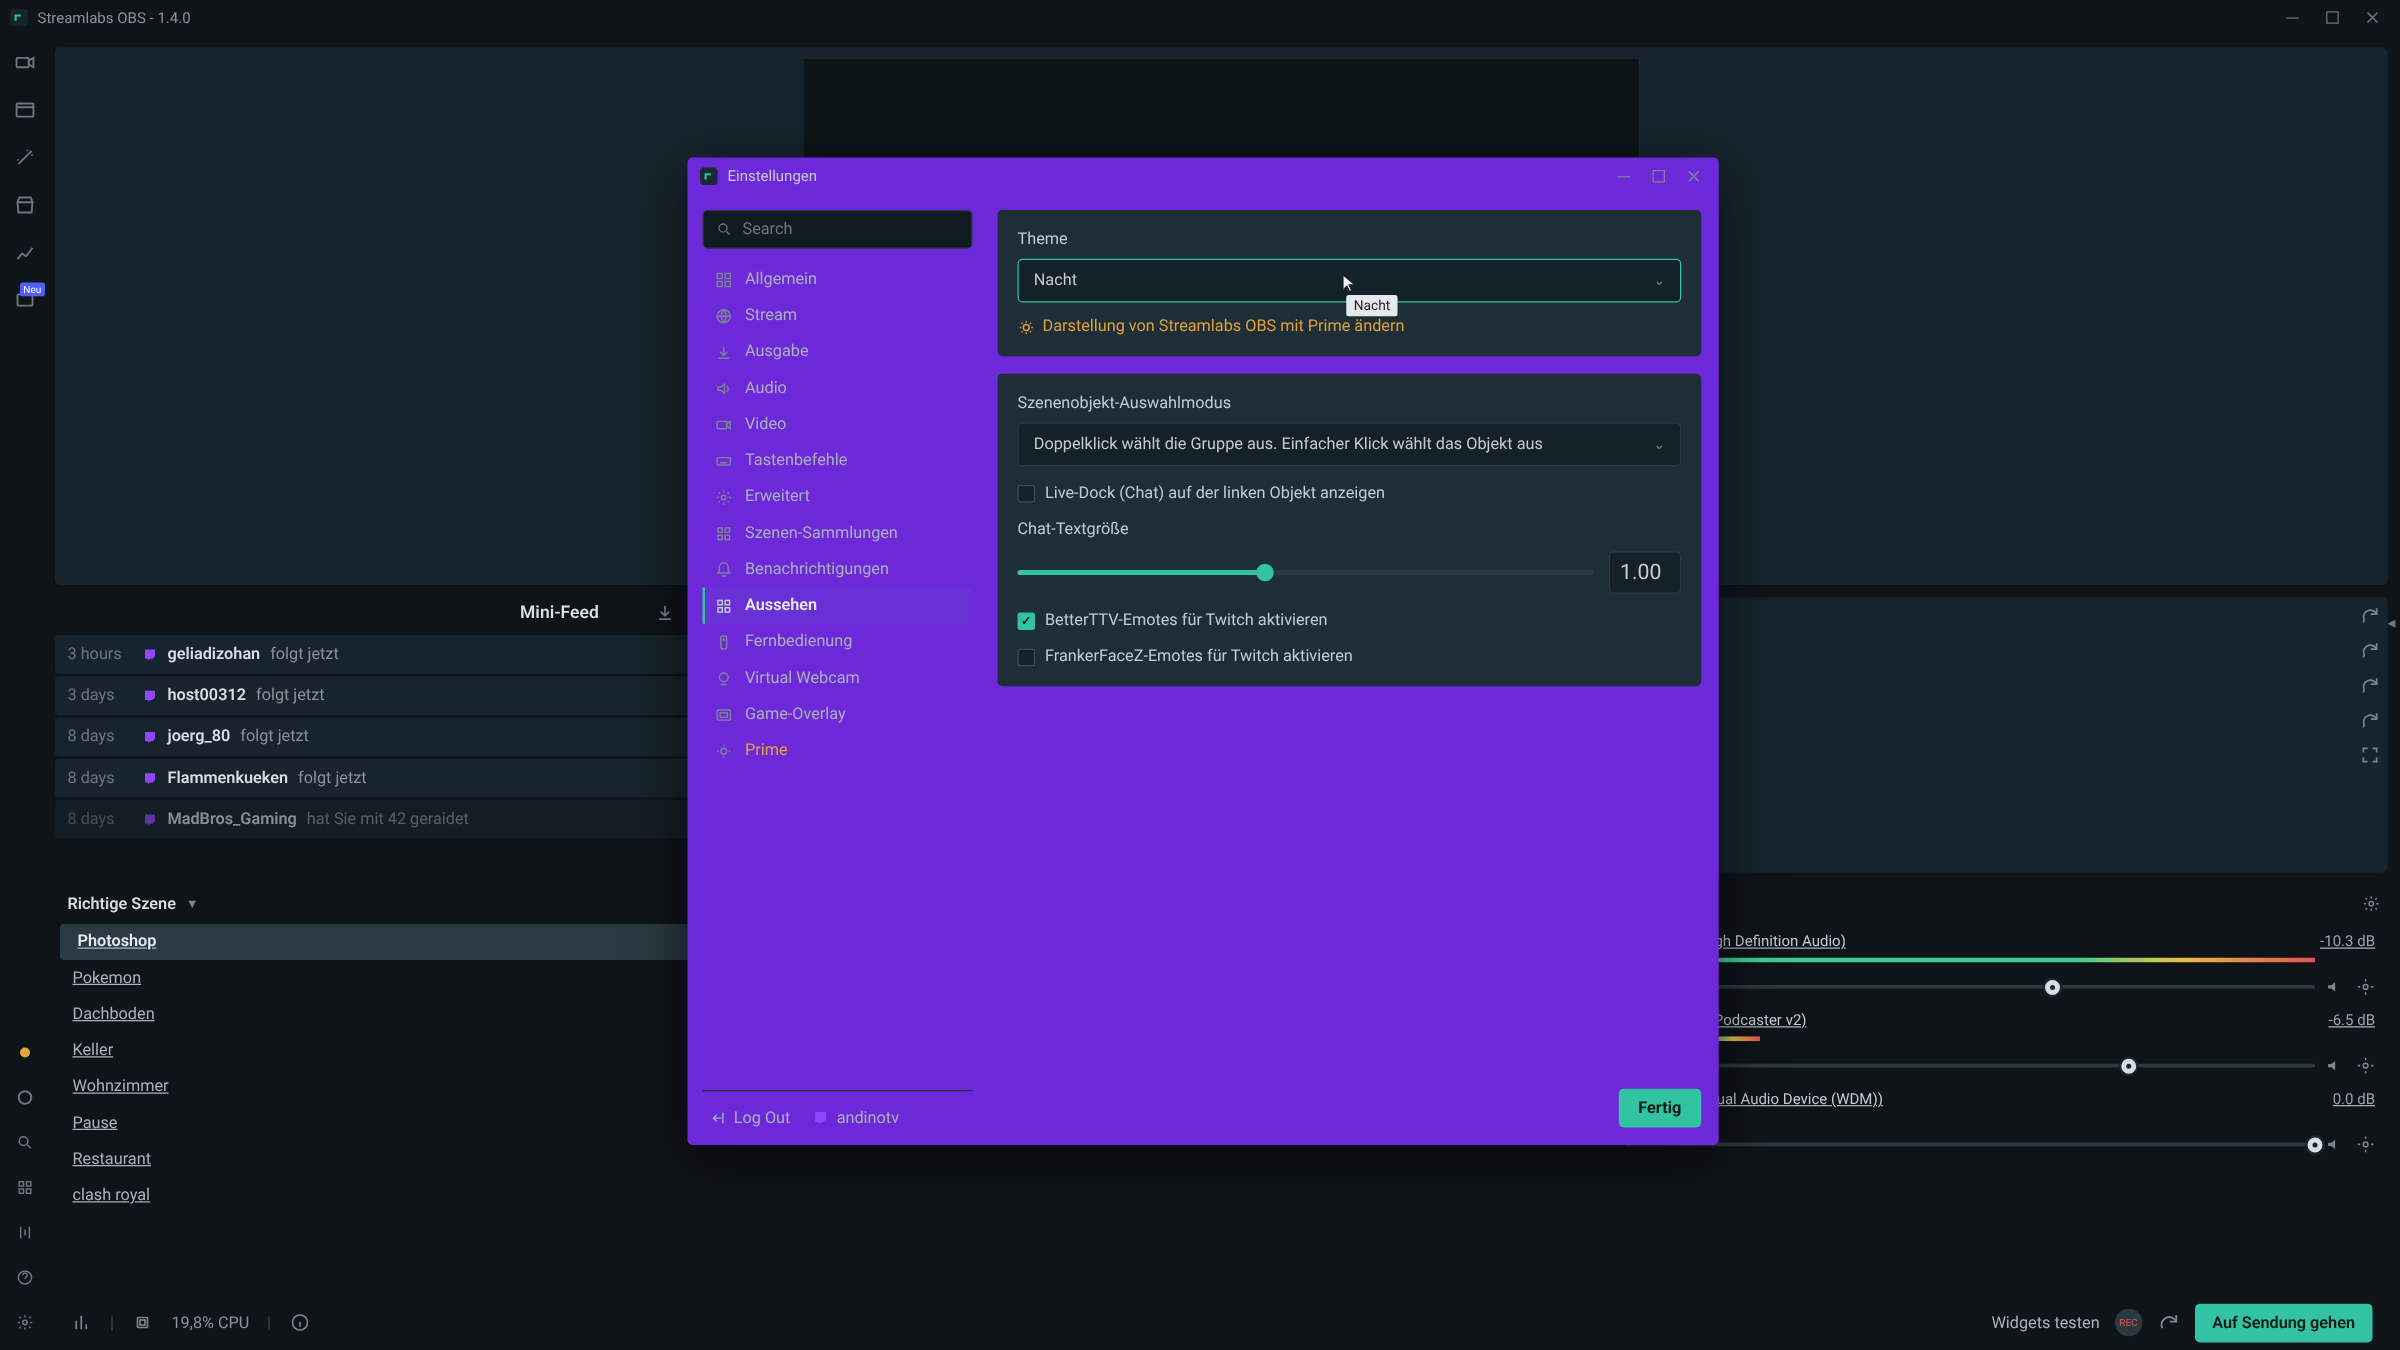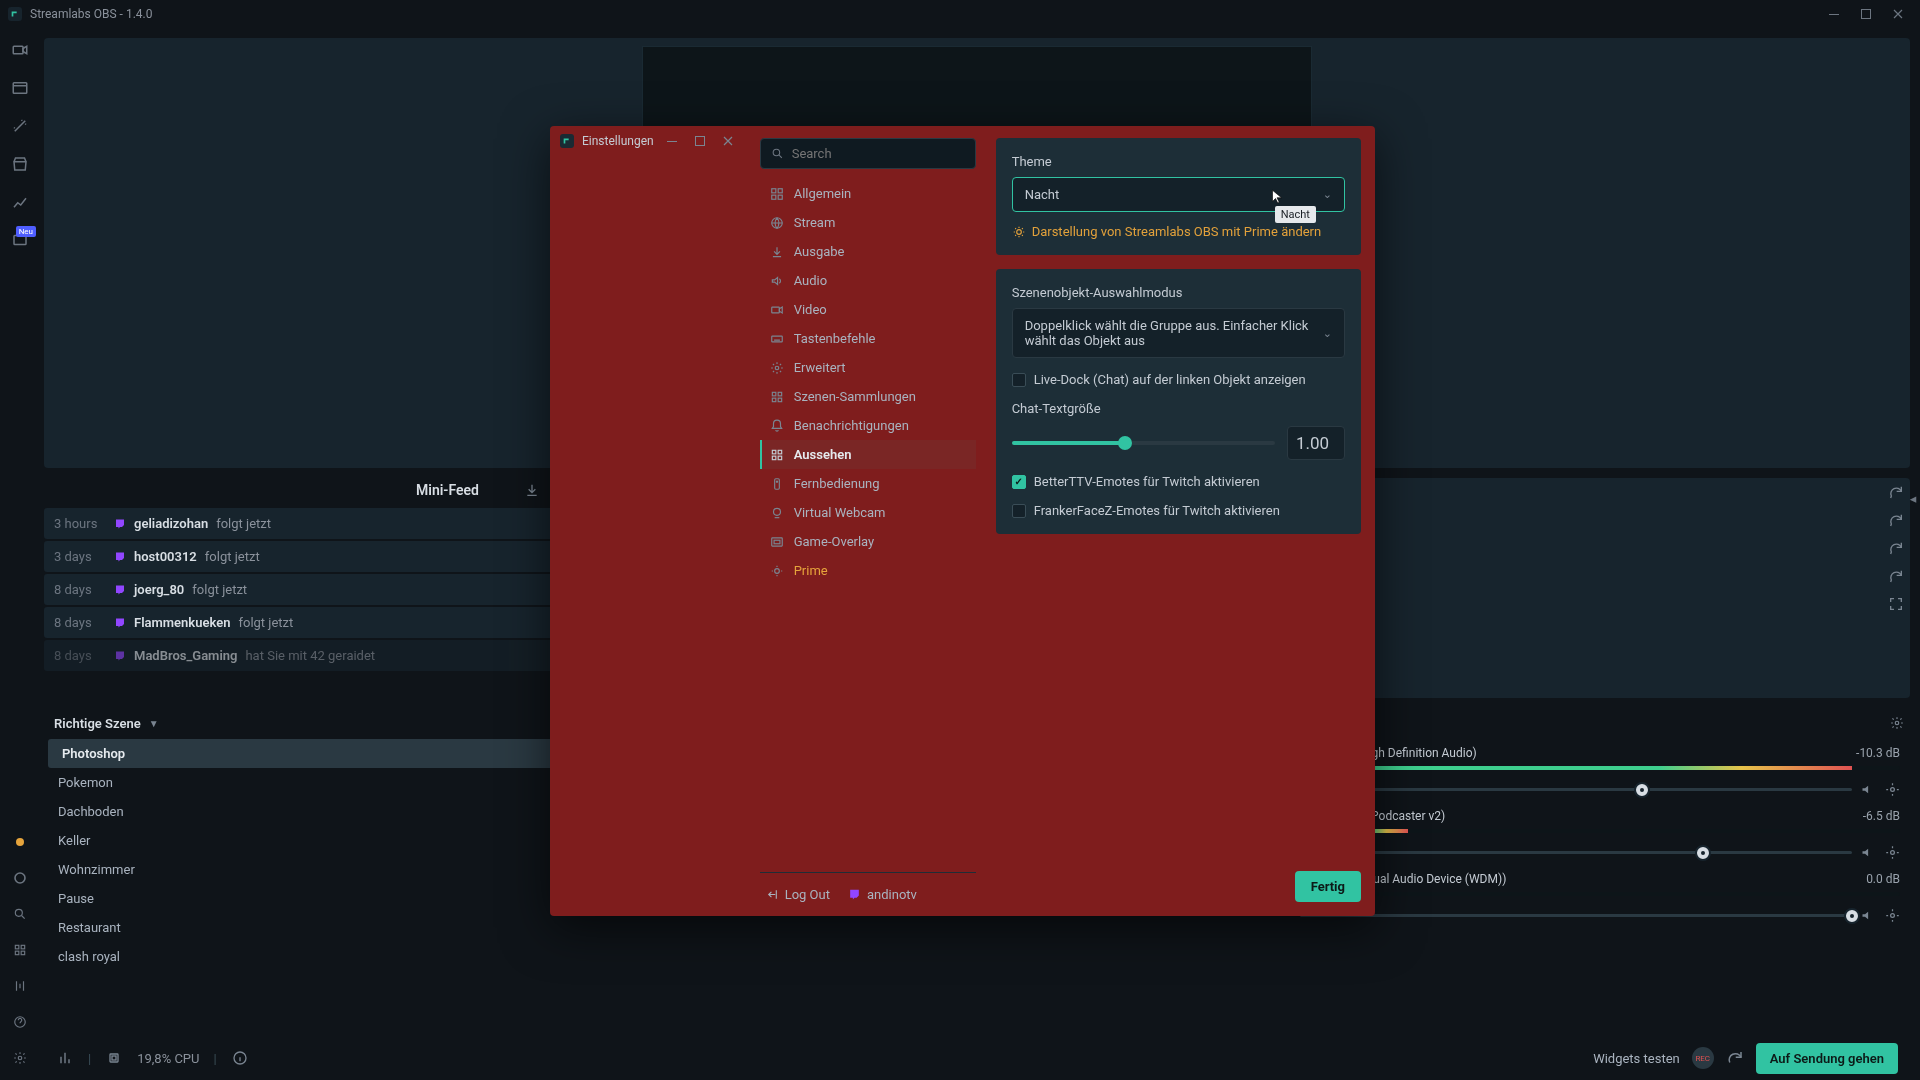--- a/index.html
+++ b/index.html
@@ -46,21 +46,21 @@
 
 
 .bottom-row { display: flex; gap: 10px; flex: 1; min-height: 0; }
 .col { background: transparent; display: flex; flex-direction: column; min-height: 0; }
 .col.scenes { flex: 0 0 608px; }
 .col.sources { flex: 0 0 618px; }
 .col.mixer { flex: 1; }
 .col-header { display: flex; align-items: center; gap: 8px; padding: 8px 10px; font-size: 13px; color: #d8dee4; font-weight: 600; }
 .col-header .chev { font-size: 10px; color: #7a8591; }
 .col-header .gear-right { margin-left: auto; color: #7a8591; cursor: pointer; }
-.list { flex: 1; overflow: hidden; }
+.list { flex: 1; overflow: hidden; text-decoration: underline; }
 .list-item { padding: 7px 14px; font-size: 13px; color: #a9b3bf; cursor: pointer; }
 .list-item.active { background: #2a3942; color: #e6ebef; font-weight: 600; border-radius: 3px; margin: 0 4px; }
 
 
 .mixer-item { padding: 8px 10px 4px; }
 .mixer-top { display: flex; justify-content: space-between; font-size: 12px; color: #c4cbd3; }
 .mixer-db { color: #9aa3ad; }
 .mixer-meter { height: 4px; background: #0d1519; border-radius: 2px; margin-top: 6px; position: relative; overflow: hidden; }
 .mixer-meter-fill { height: 100%; background: linear-gradient(90deg, #3ecf8e 0%, #3ecf8e 65%, #e6c34a 80%, #e05252 100%); }
 .mixer-slider-row { display: flex; align-items: center; gap: 8px; margin-top: 12px; }
@@ -76,21 +76,21 @@
 .footer-right { margin-left: auto; display: flex; align-items: center; gap: 12px; }
 .go-live-btn { background: #31c3a2; color: #0c1a17; padding: 8px 14px; border-radius: 4px; font-weight: 600; font-size: 13px; cursor: pointer; border: none; }
 .rec-dot { width: 22px; height: 22px; border-radius: 50%; background: #2a3942; display: flex; align-items: center; justify-content: center; font-size: 8px; color: #e05252; cursor: pointer; }
 .footer-ico { color: #7a8591; cursor: pointer; width:18px; height:18px; display:flex; align-items:center; justify-content:center;}
 
 
 .side-bottom { margin-top: auto; display:flex; flex-direction:column; gap:16px; padding-bottom:12px; align-items:center;}
 
 
 .modal-backdrop { position: absolute; inset: 0; pointer-events: none; }
-.settings-window { position: absolute; left: 550px; top: 126px; width: 825px; height: 790px; background: #7f1d1d; border-radius: 4px; box-shadow: 0 12px 48px rgba(0,0,0,.6); display: flex; flex-direction: row; pointer-events: auto; }
+.settings-window { position: absolute; left: 550px; top: 126px; width: 825px; height: 790px; background: #6d28d9; border-radius: 4px; box-shadow: 0 12px 48px rgba(0,0,0,.6); display: flex; flex-direction: column; pointer-events: auto; }
 .sw-titlebar { height: 30px; display: flex; align-items: center; padding: 0 10px; gap: 8px; }
 .sw-logo { width: 14px; height: 14px; background: #1a2a33; border-radius: 3px; display:flex; align-items:center; justify-content:center;}
 .sw-title { font-size: 12px; color: #c4cbd3; }
 .sw-winbtns { margin-left: auto; display: flex; gap: 8px; color: #7a8591; }
 .sw-winbtn { width: 20px; height: 20px; display: flex; align-items: center; justify-content: center; cursor: pointer; }
 .sw-body { flex: 1; display: flex; min-height: 0; }
 .sw-left { width: 240px; padding: 12px 12px 0; display: flex; flex-direction: column; }
 .sw-search { display: flex; align-items: center; gap: 8px; background: #0f1a21; border: 1px solid #2a3942; border-radius: 4px; padding: 7px 10px; color: #6c7580; }
 .sw-search input { background: transparent; border: none; outline: none; color: #c4cbd3; font-size: 13px; flex: 1; }
 .sw-nav { margin-top: 10px; display: flex; flex-direction: column; }

